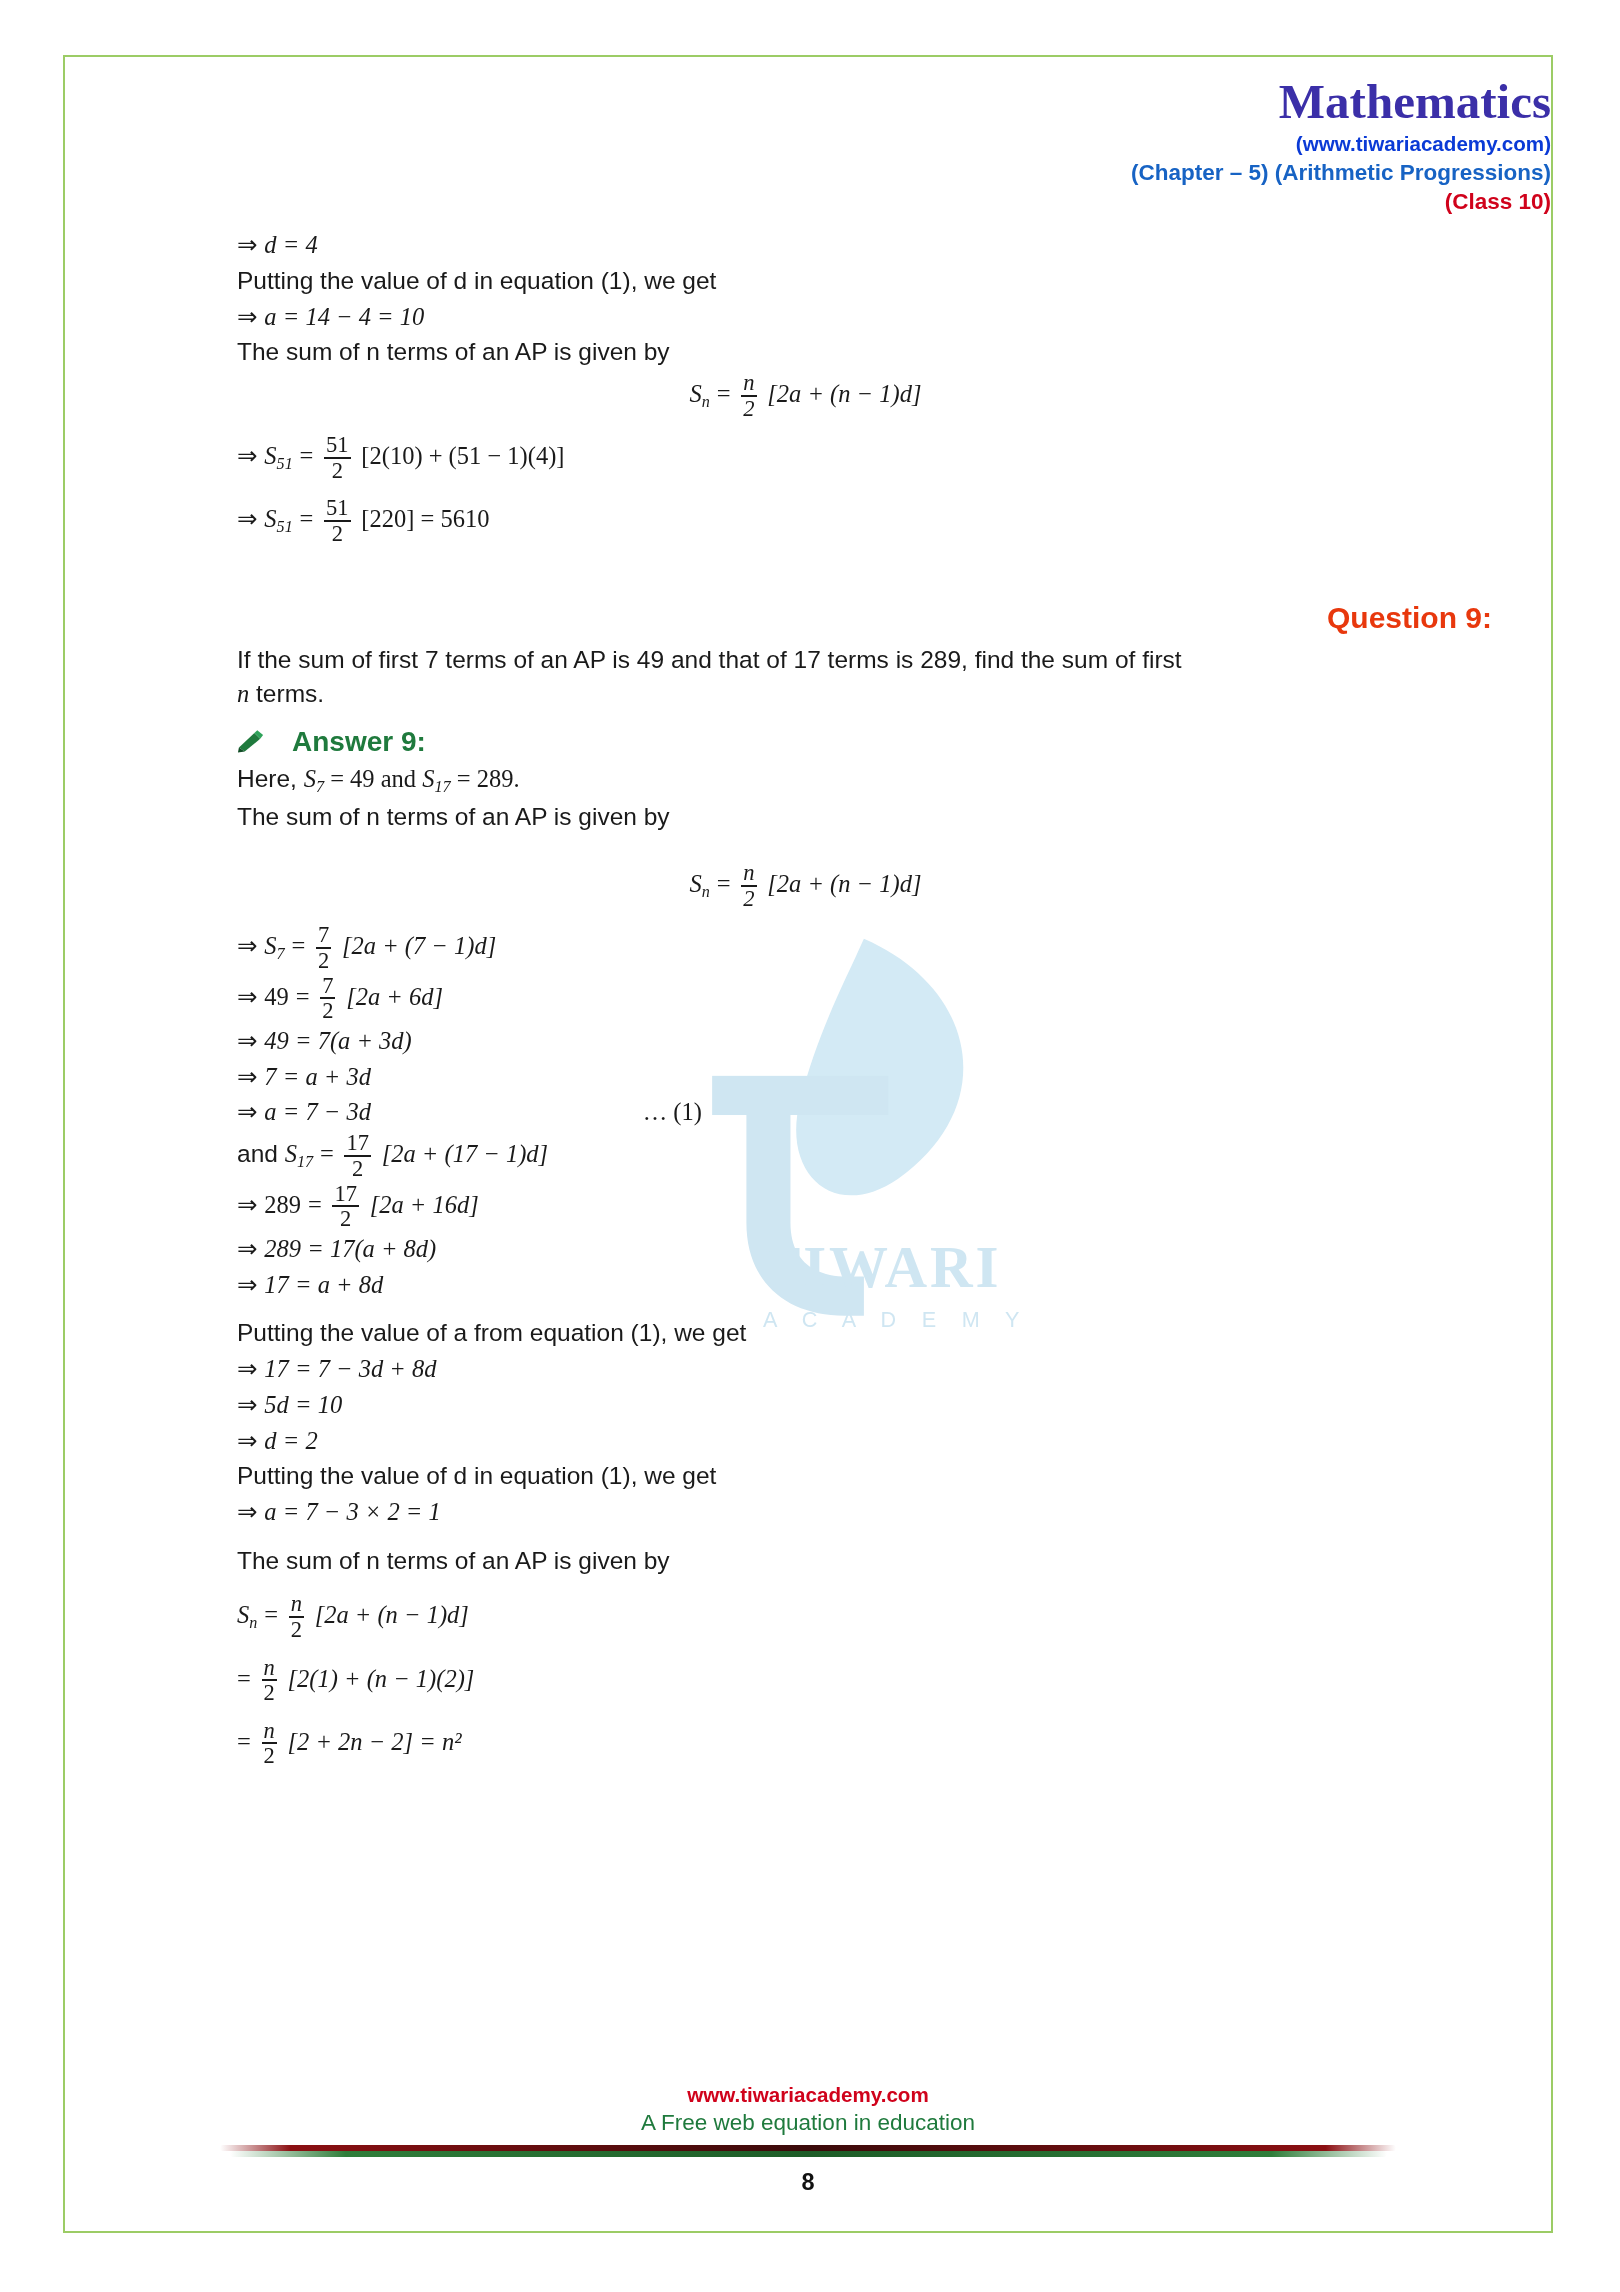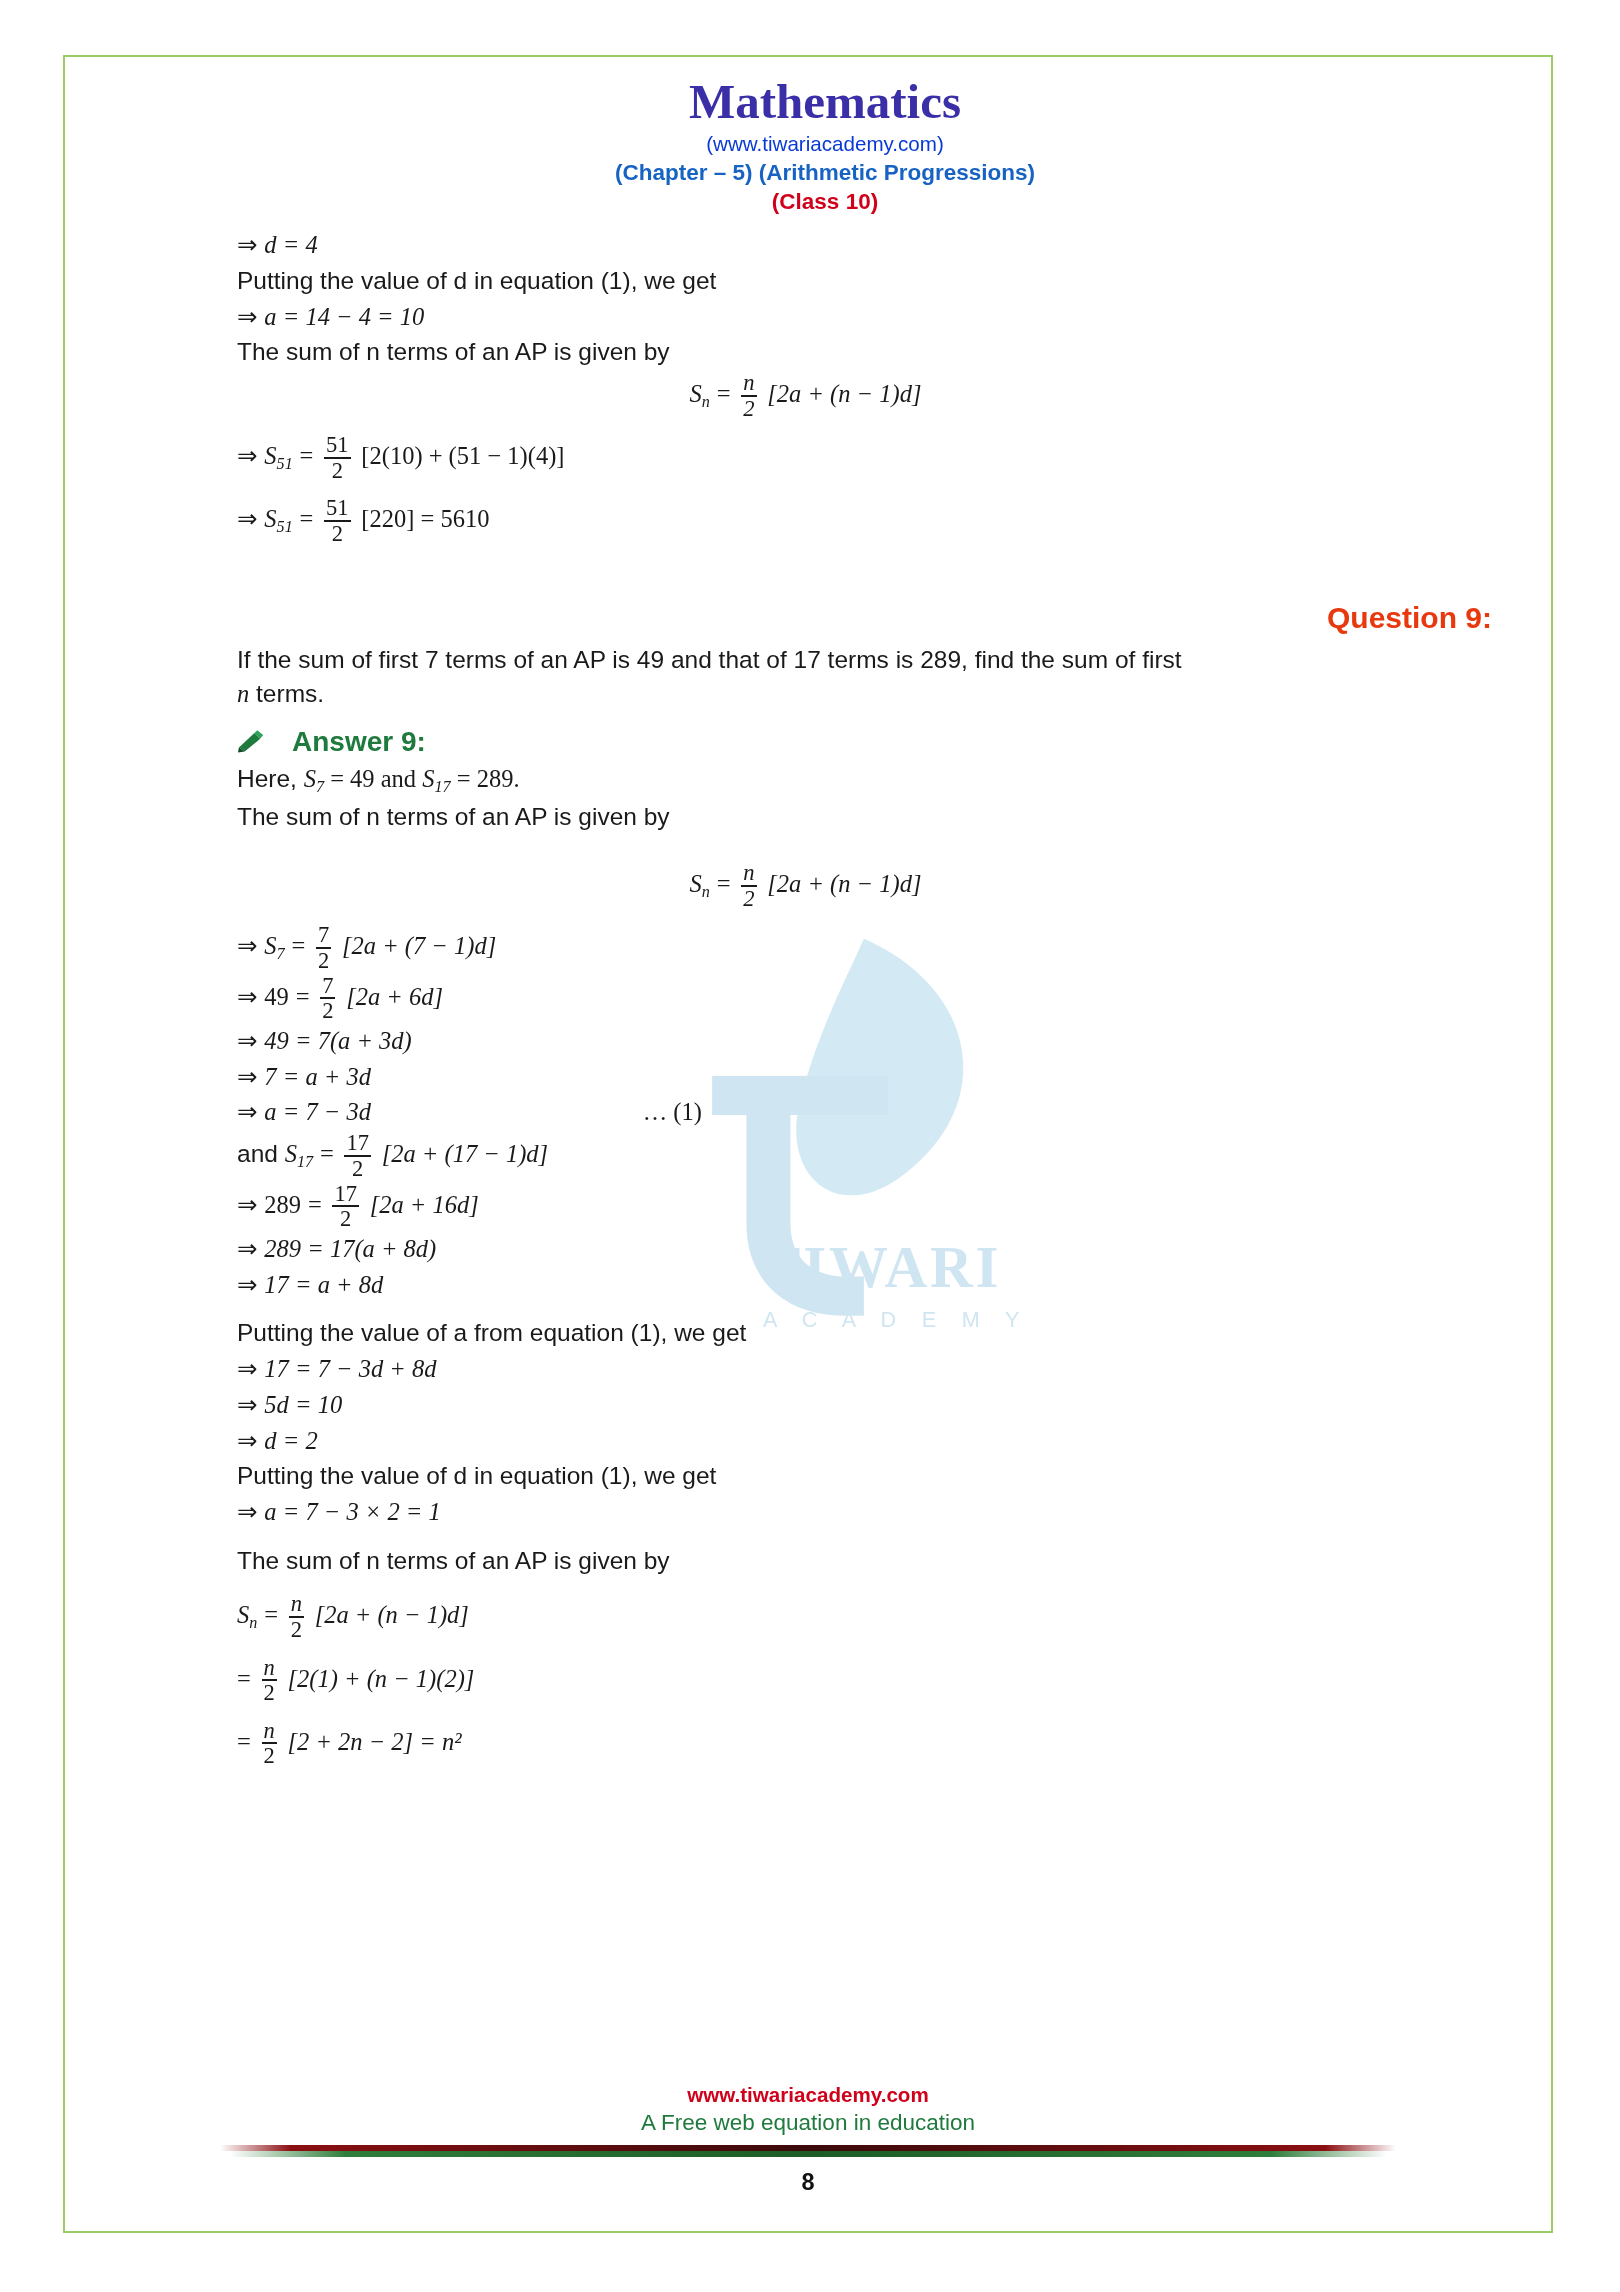--- a/index.html
+++ b/index.html
@@ -26,34 +26,34 @@
     background: #fff;
   }
   .inner {
     position: relative;
     width: 100%;
     height: 100%;
   }
 
   
   .header {
-    text-align: center;
+    text-align: right;
     padding-top: 17.6px;
     padding-left: 34px;
   }
   .doc-title {
     font-family: "Liberation Serif", serif;
     font-size: 49px;
     font-weight: bold;
     color: #3b2fa8;
     line-height: 1.1;
   }
   .site-link {
     font-size: 20.6px;
-    font-weight: normal;
+    font-weight: bold;
     color: #0a3ad6;
     margin-top: 3.9px;
   }
   .chapter-line {
     font-size: 22.5px;
     font-weight: bold;
     color: #1763c4;
     margin-top: 3.9px;
   }
   .class-line {

